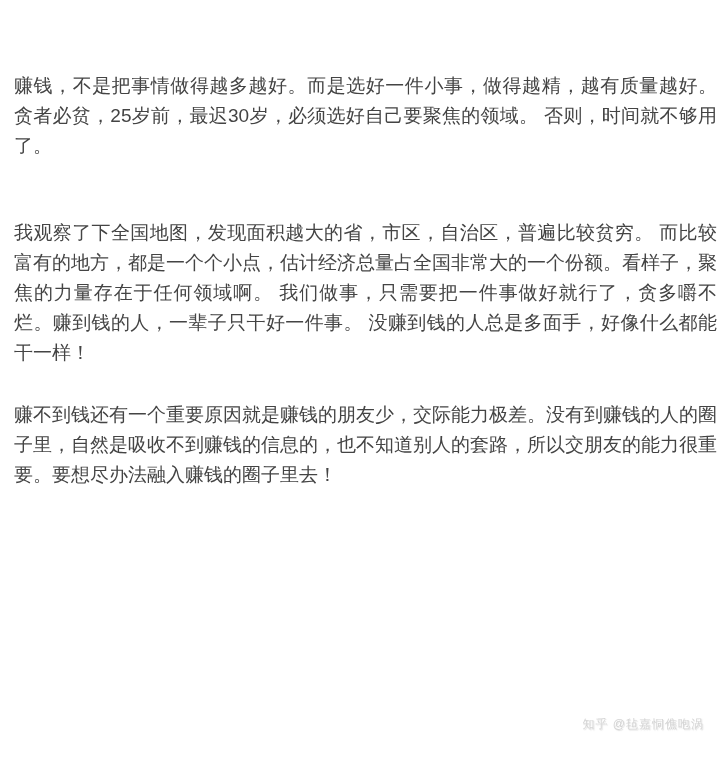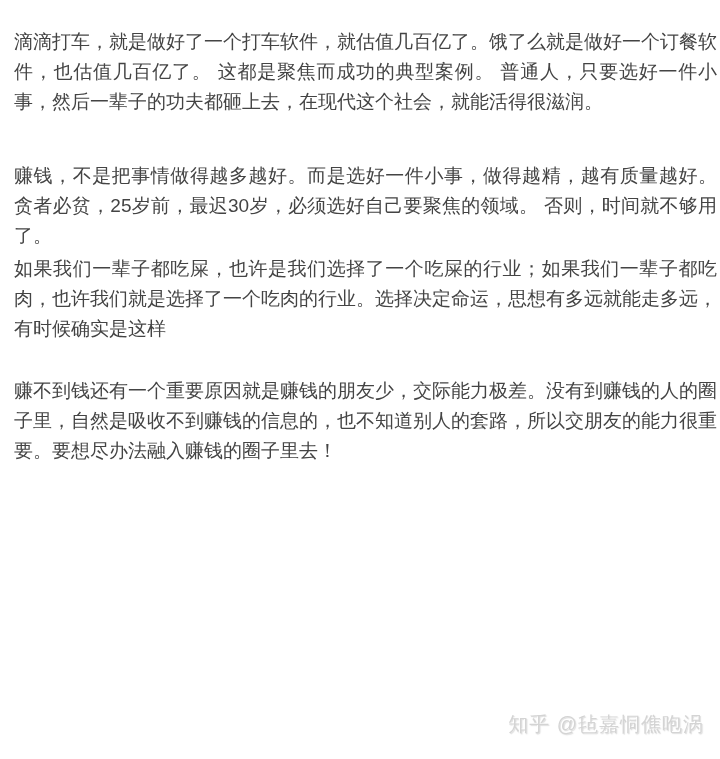--- a/index.html
+++ b/index.html
@@ -32,31 +32,30 @@
   }
   .article p.para-2 { margin-top: 44px; }
   .article p.para-3 { margin-top: 57px; }
   .article p.para-4 { margin-top: 31px; }
   .article p.para-5 { margin-top: 3px; }
   .article p.para-6 { margin-top: 32px; }
   .watermark {
     position: absolute;
     top: 712px;
     right: 16px;
-    font-size: 20px;
+    font-size: 12px;
     line-height: 24px;
     color: #d4d4d4;
     letter-spacing: 1px;
     text-shadow: -1px -1px 0 rgba(255,255,255,0.9), 1px 1px 1px rgba(160,160,160,0.35);
     white-space: nowrap;
   }
 </style>
 </head>
 <body>
 
 <div class="article">
-  <p class="para-1">滴滴打车，就是做好了一个打车软件，就估值几百亿了。饿了么就是做好一个订餐软件，也估值几百亿了。 这都是聚焦而成功的典型案例。 普通人，只要选好一件小事，然后一辈子的功夫都砸上去，在现代这个社会，就能活得很滋润。</p>
   <p class="para-2">赚钱，不是把事情做得越多越好。而是选好一件小事，做得越精，越有质量越好。 贪者必贫，25岁前，最迟30岁，必须选好自己要聚焦的领域。 否则，时间就不够用了。</p>
-  <p class="para-5">如果我们一辈子都吃屎，也许是我们选择了一个吃屎的行业；如果我们一辈子都吃肉，也许我们就是选择了一个吃肉的行业。选择决定命运，思想有多远就能走多远，有时候确实是这样</p>
+  <p class="para-3">我观察了下全国地图，发现面积越大的省，市区，自治区，普遍比较贫穷。 而比较富有的地方，都是一个个小点，估计经济总量占全国非常大的一个份额。看样子，聚焦的力量存在于任何领域啊。 我们做事，只需要把一件事做好就行了，贪多嚼不烂。赚到钱的人，一辈子只干好一件事。 没赚到钱的人总是多面手，好像什么都能干一样！</p>
   <p class="para-6">赚不到钱还有一个重要原因就是赚钱的朋友少，交际能力极差。没有到赚钱的人的圈子里，自然是吸收不到赚钱的信息的，也不知道别人的套路，所以交朋友的能力很重要。要想尽办法融入赚钱的圈子里去！</p>
 </div>
 
 <div class="watermark">知乎 @毡嘉恫僬咆涡</div>
 
 </body></html>

